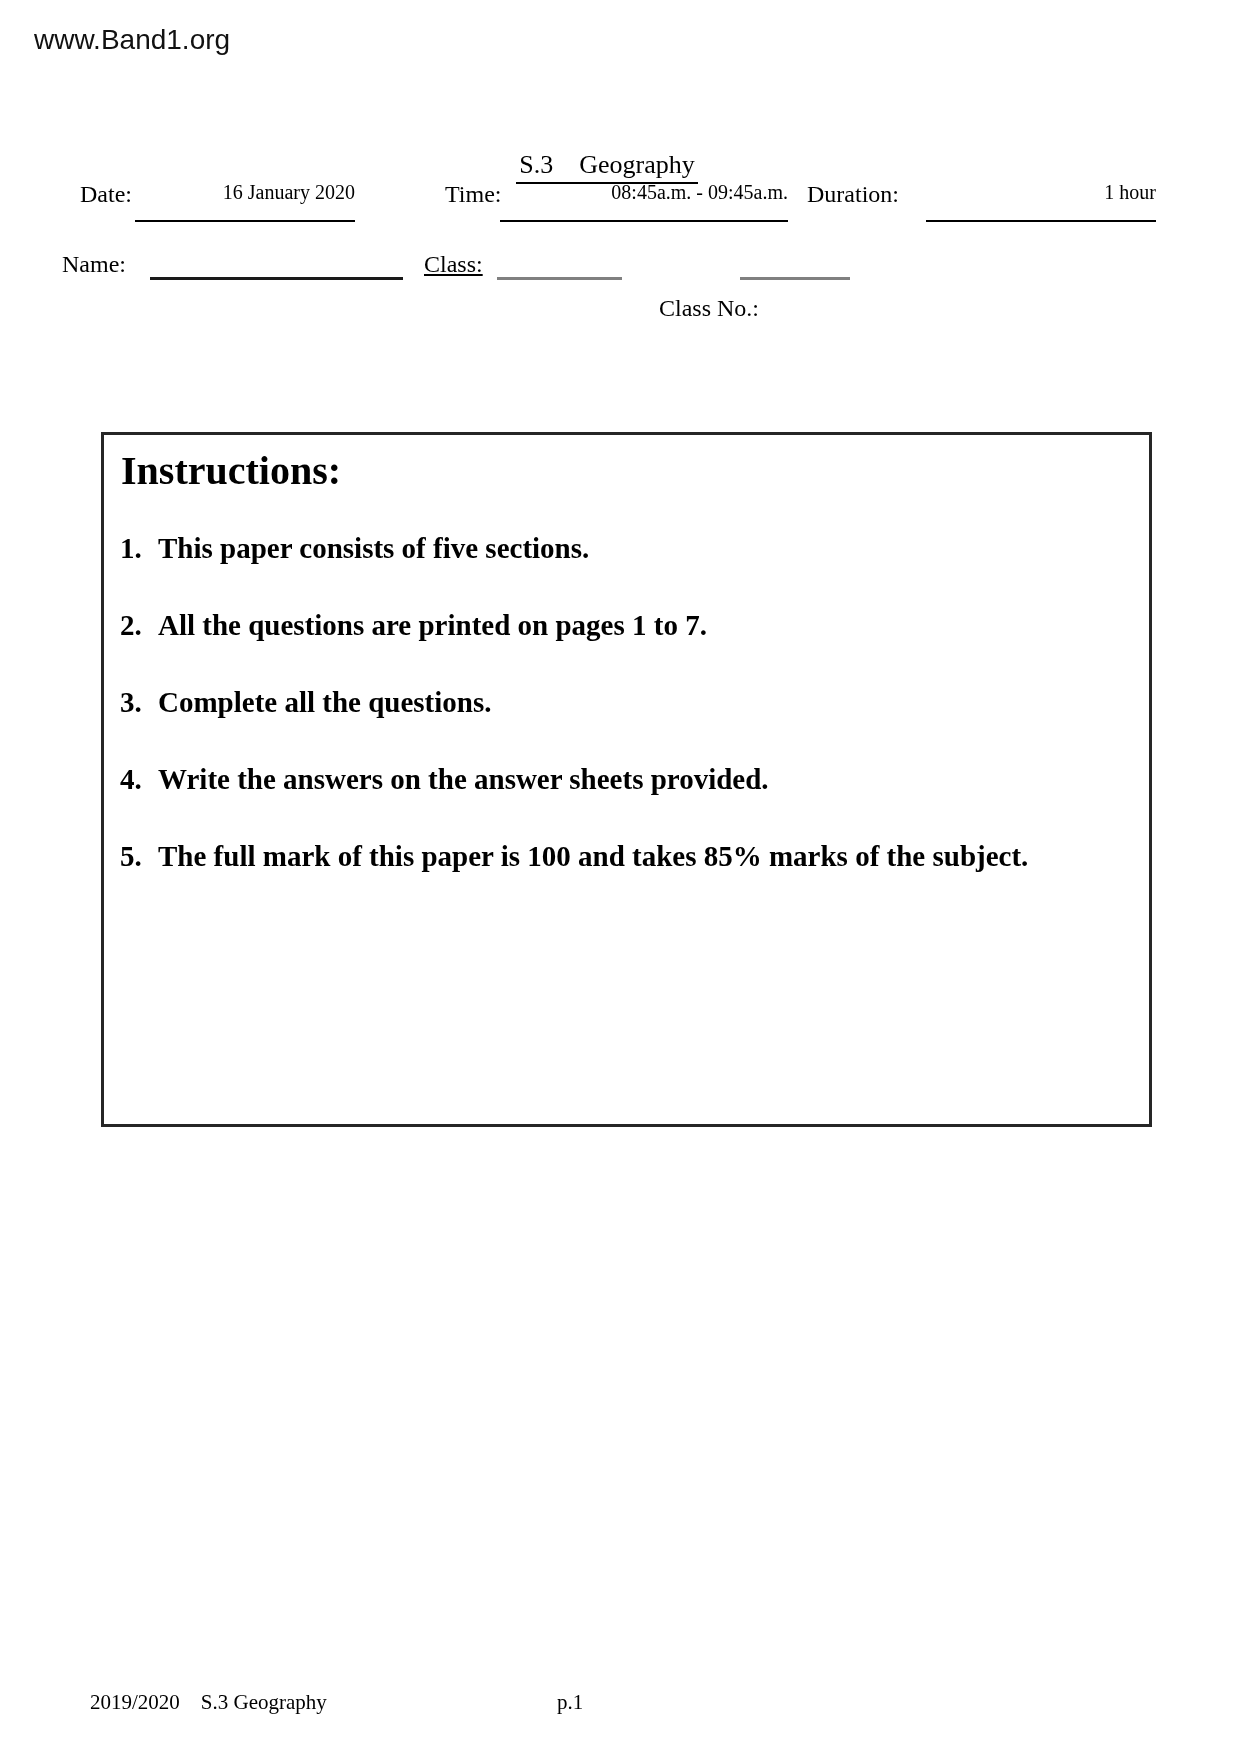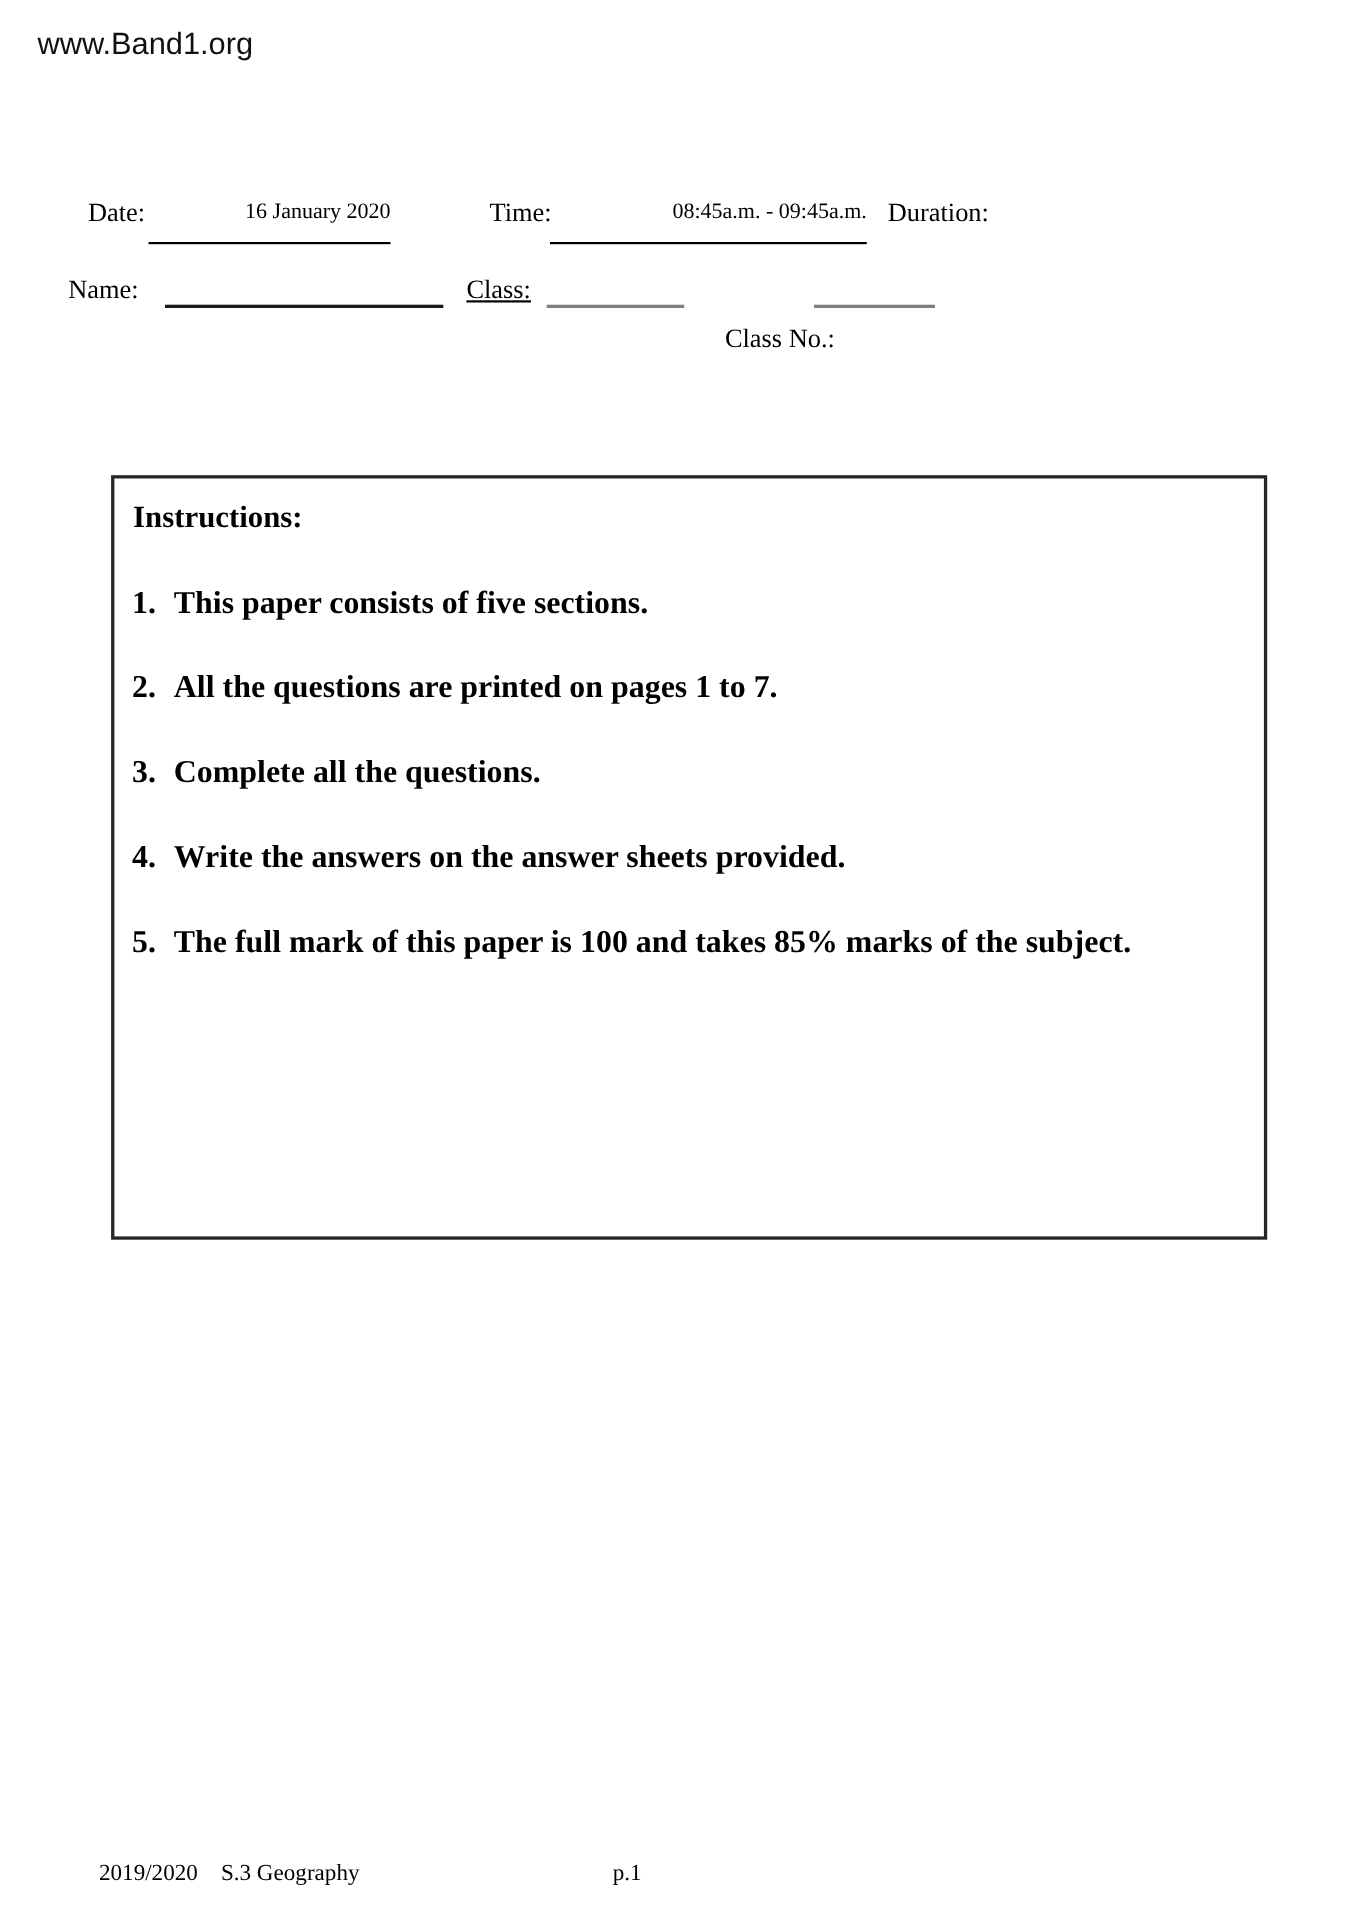--- a/index.html
+++ b/index.html
@@ -49,21 +49,21 @@
 
   .ibox {
     left: 101px; top: 432px;
     width: 1051px; height: 695px;
     box-sizing: border-box;
     border: 3px solid #262626;
     background: #ffffff;
   }
   .ihead {
     margin: 18px 0 0 17px;
-    font-size: 28px;
+    font-size: 40px;
     font-weight: 700;
     line-height: 35px;
   }
   .iitem {
     display: flex;
     margin: 43px 20px 0 16px;
     font-size: 29px;
     font-weight: 700;
     line-height: 34px;
   }
@@ -73,28 +73,32 @@
   .footer-left { left: 90px; top: 1690px; font-size: 21px; white-space: pre; }
   .footer-page { left: 557px; top: 1690px; font-size: 21px; }
 </style>
 </head>
 <body>
 
 <div class="page">
 
   <div class="abs banner">www.Band1.org</div>
 
+  <div class="abs title-row">
+    <span class="title">S.3    Geography</span>
+  </div>
 
   <span class="abs lbl" style="left:80px; top:180px;">Date:</span>
   <span class="abs val" style="left:135px; top:178px; width:220px;">16 January 2020</span>
 
   <span class="abs lbl" style="left:425px; top:180px;margin-left:20px;">Time:</span>
   <span class="abs val" style="left:500px; top:178px; width:288px;">08:45a.m. - 09:45a.m.</span>
 
   <span class="abs lbl" style="left:807px; top:180px;">Duration:</span>
+  <span class="abs val" style="left:926px; top:178px; width:230px;">1 hour</span>
 
   <span class="abs lbl" style="left:62px; top:250px;">Name:</span>
   <span class="abs blank dark" style="left:150px; top:250px; width:253px; font-size:24px;"></span>
 
   <span class="abs lbl" style="left:424px; top:250px;text-decoration:underline;">Class:</span>
   <span class="abs blank gray" style="left:497px; top:250px; width:125px; font-size:24px;"></span>
 
   <span class="abs lbl" style="left:659px; top:250px;margin-top:44px;">Class No.:</span>
   <span class="abs blank gray" style="left:740px; top:250px; width:110px; font-size:24px;"></span>
 

